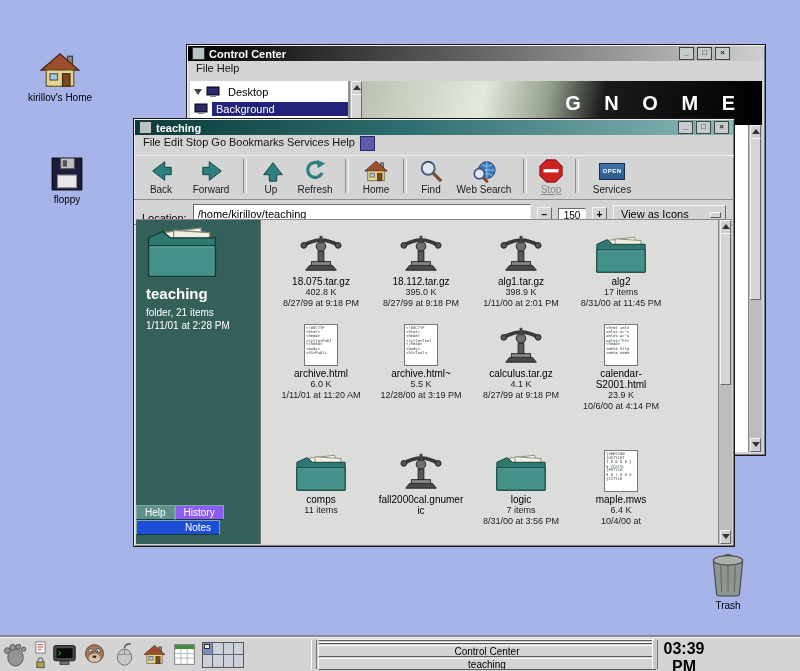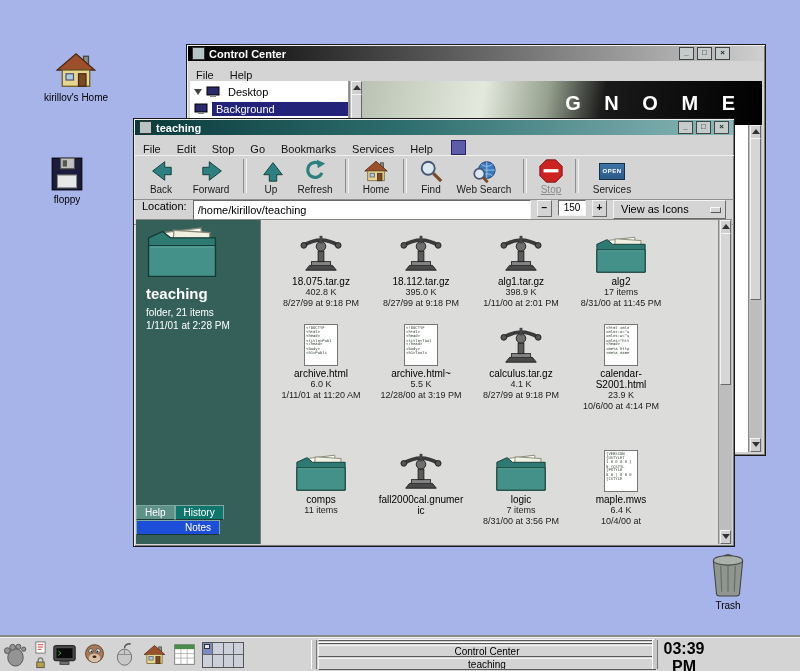--- a/index.html
+++ b/index.html
@@ -15,21 +15,21 @@
        box-shadow:inset 1px 1px 0 #efefef, inset -1px -1px 0 #7a7a7a;}
   .titlebar{height:15px;display:flex;align-items:center;gap:4px;padding:0 4px;margin:1px;
             color:#fff;font-size:11px;font-weight:bold;}
   .win-ico{width:11px;height:11px;background:#b8c4c4;border:1px solid #333;flex:0 0 auto;}
   .wbtns{margin-left:auto;display:flex;gap:3px;}
   .wbtn{width:13px;height:11px;background:#c6cccc;border:1px solid #444;font-size:8px;
         line-height:9px;text-align:center;color:#222;cursor:default;}
   .wbtn.min::before{content:"_";}
   .wbtn.max::before{content:"\25A1";}
   .wbtn.close::before{content:"\00D7";}
-  .menubar{display:flex;gap:16px;align-items:flex-end;font-size:11px;height:19px;
+  .menubar{display:flex;gap:3px;align-items:flex-start;font-size:11px;height:19px;
            padding:0 9px;color:#111;}
   .menubar span{cursor:default;}
   
   #cc{left:186px;top:44px;width:578px;height:410px;}
   #cc .titlebar{background:linear-gradient(to right,#000 0%,#6e6e6e 55%,#cfcfcf 100%);}
   #cc .wbtns{margin-right:30px;}
   .cc-body{position:absolute;left:3px;right:3px;top:36px;bottom:3px;background:#fff;display:flex;}
   .cc-tree{width:158px;background:#fff;border-right:1px solid #999;font-size:11px;padding-top:2px;}
   .cc-row{height:17px;display:flex;align-items:center;gap:4px;padding-left:4px;}
   .cc-row.indent{padding-left:4px;}
@@ -56,21 +56,21 @@
   #nw .titlebar{background:linear-gradient(to right,#0b3a3a 0%,#2e6e6e 45%,#8ab8b8 100%);}
   .throbber{width:13px;height:13px;background:#5c5caa;border:1px solid #26265c;margin-left:2px;}
   .toolbar{height:42px;display:flex;align-items:flex-start;padding:1px 6px 0 6px;gap:4px;
        border-top:1px solid #efefef;border-bottom:1px solid #909090;}
   .tbtn{text-align:center;font-size:10px;color:#1a1a1a;padding-top:1px;}
   .tbtn .ic{height:26px;display:flex;align-items:center;justify-content:center;}
   .tbtn.dim{color:#8a8a8a;}
   .tsep{width:2px;height:34px;margin:2px 3px 0 3px;border-left:1px solid #8e8e8e;border-right:1px solid #f2f2f2;}
   .badge{width:24px;height:15px;background:linear-gradient(#3f74a8,#2a5a88);border:1px solid #14304a;
        color:#fff;font-size:6px;font-weight:bold;line-height:15px;text-align:center;letter-spacing:0.5px;}
-  .locbar{height:24px;display:flex;align-items:flex-start;gap:6px;padding:0 8px;font-size:11px;
+  .locbar{height:24px;display:flex;align-items:flex-end;gap:6px;padding:0 8px;font-size:11px;
        border-bottom:1px solid #909090;}
   .locbar input{flex:1;height:16px;font-size:11px;font-family:"Liberation Sans",sans-serif;
        background:#fff;border:1px solid;border-color:#6a6a6a #f4f4f4 #f4f4f4 #6a6a6a;padding:1px 4px;}
   .zbtn{width:13px;height:15px;background:#d4d4d4;border:1px solid;
        border-color:#f4f4f4 #6a6a6a #6a6a6a #f4f4f4;font-size:10px;line-height:13px;text-align:center;font-weight:bold;}
   .zbtn.minus::before{content:"\2212";}
   .zbtn.plus::before{content:"+";}
   .zval{width:26px;height:14px;background:#fff;border:1px solid;border-color:#6a6a6a #f4f4f4 #f4f4f4 #6a6a6a;
        font-size:10px;text-align:center;line-height:14px;}
   .viewsel{width:104px;height:17px;background:#d4d4d4;border:1px solid;
@@ -81,21 +81,21 @@
   .nw-main{position:absolute;left:2px;right:2px;top:100px;bottom:2px;display:flex;border-top:1px solid #888;}
   
   .side{width:124px;background:#35605a;color:#fff;position:relative;flex:0 0 auto;padding:5px 0 0 10px;box-sizing:border-box;}
   .side-title{font-size:15px;font-weight:bold;margin-top:6px;}
   .side-info{font-size:10px;margin-top:5px;}
   .side-date{font-size:10px;margin-top:2px;}
   .tabs{position:absolute;left:0;right:0;bottom:9px;font-size:10px;}
   .tabrow{display:flex;}
   .tab{height:13px;line-height:13px;padding:0 8px;border:1px solid #7fa8a2;border-bottom-color:#1c3833;color:#fff;}
   .tab.t-help{background:#5f918b;}
-  .tab.t-hist{background:#0f766e;text-align:right;}
+  .tab.t-hist{background:#8b5cf6;text-align:right;}
   .tab.t-notes{background:#1d4ed8;padding-left:48px;}
   
   .content{flex:1;background:#dcdcda;position:relative;overflow:hidden;border-left:1px solid #777;}
   .cells{position:absolute;left:10px;top:4px;display:grid;grid-template-columns:repeat(4,100px);
        grid-template-rows:92px 126px auto;}
   .cell{width:100px;text-align:center;}
   .ibox{height:50px;display:flex;align-items:flex-end;justify-content:center;}
   .fname{font-size:10px;line-height:11px;margin-top:2px;color:#000;overflow-wrap:anywhere;width:86px;margin-left:auto;margin-right:auto;}
   .fmeta{font-size:9px;line-height:11px;color:#222;width:86px;margin:0 auto;}
   .page-icon{width:32px;height:40px;background:#fff;border:1px solid #777;overflow:hidden;position:relative;}
@@ -225,21 +225,21 @@
       <path d="M4.5 7 V4.5 a2.5 2.5 0 0 1 5 0 V7" fill="none" stroke="#777" stroke-width="1.4"></path>
       <rect x="3" y="6.5" width="8" height="6" fill="#b8a040" stroke="#555"></rect>
     </symbol>
     <symbol id="sym-qpage" viewBox="0 0 14 14">
       <rect x="2" y="1" width="10" height="12" fill="#fff" stroke="#777"></rect>
       <path d="M4 4 h6 M4 6.5 h6 M4 9 h4" stroke="#cc3333"></path>
     </symbol>
   </defs>
 </svg>
 
-<div class="desk-icon" style="left:32px;top:50px;">
+<div class="desk-icon" style="left:16px;top:50px;">
   <svg width="46" height="40">
       <use href="#sym-house"></use>
     </svg>
   <div>kirillov's Home</div>
 </div>
 <div class="desk-icon" style="left:23px;top:156px;">
   <svg width="34" height="36">
       <use href="#sym-floppy"></use>
     </svg>
   <div>floppy</div>

